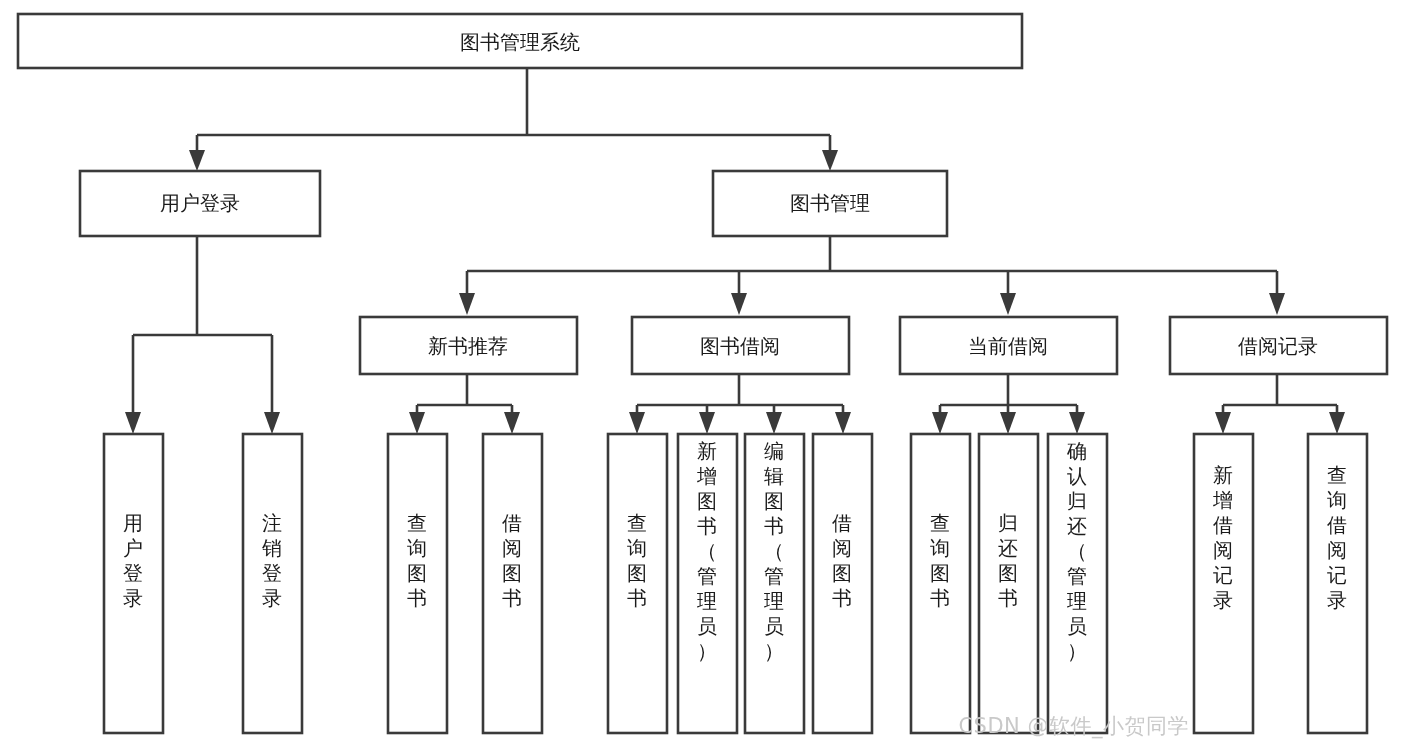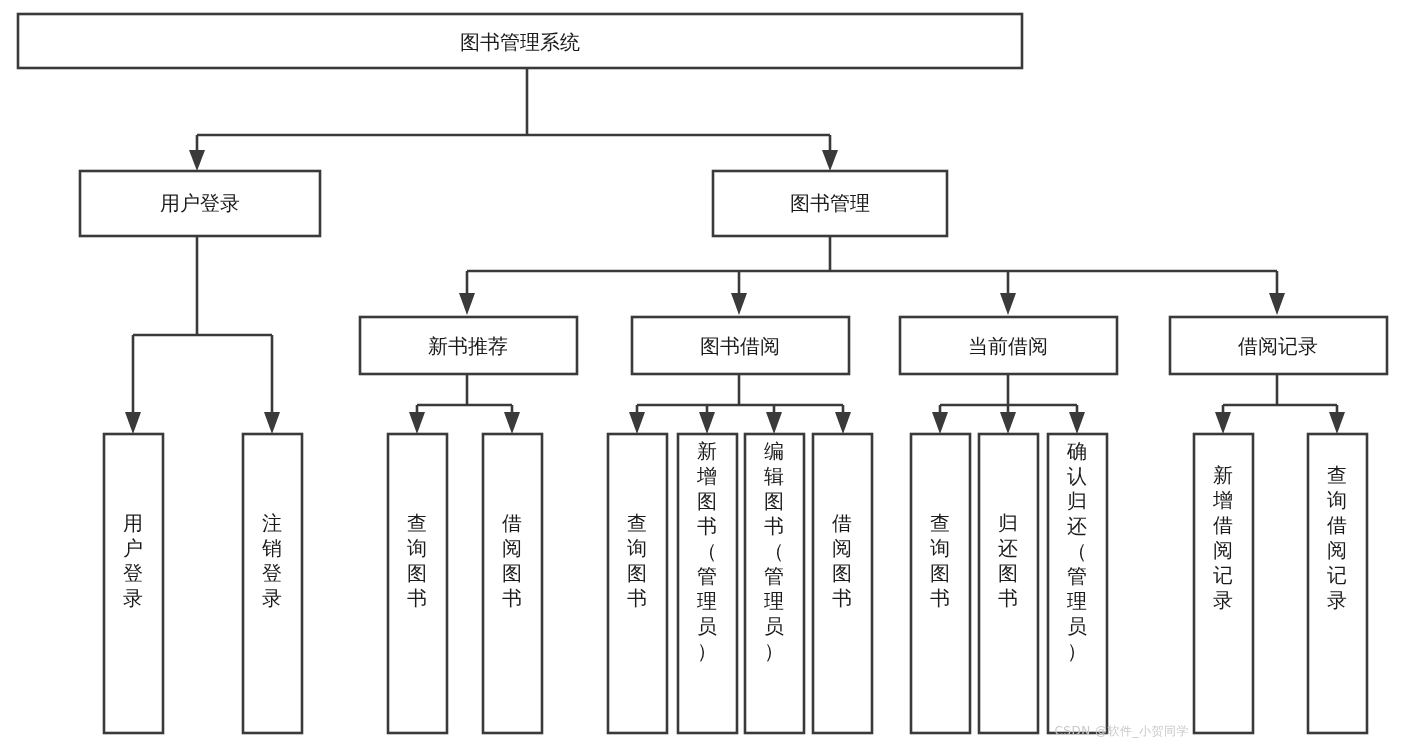--- a/index.html
+++ b/index.html
@@ -52,21 +52,21 @@
     fill: #1b1b1b;
     font-family: "DejaVu Sans", sans-serif;
     font-size: 20px;
     text-anchor: middle;
   }
   .watermark {
     position: absolute;
     right: 10px;
     bottom: 7px;
     font-family: "DejaVu Sans", sans-serif;
-    font-size: 12px;
+    font-size: 21px;
     color: #c9c9c9;
     letter-spacing: 0.5px;
     white-space: nowrap;
     user-select: none;
     text-align: right;
   }
 </style>
 </head>
 <body>
 

